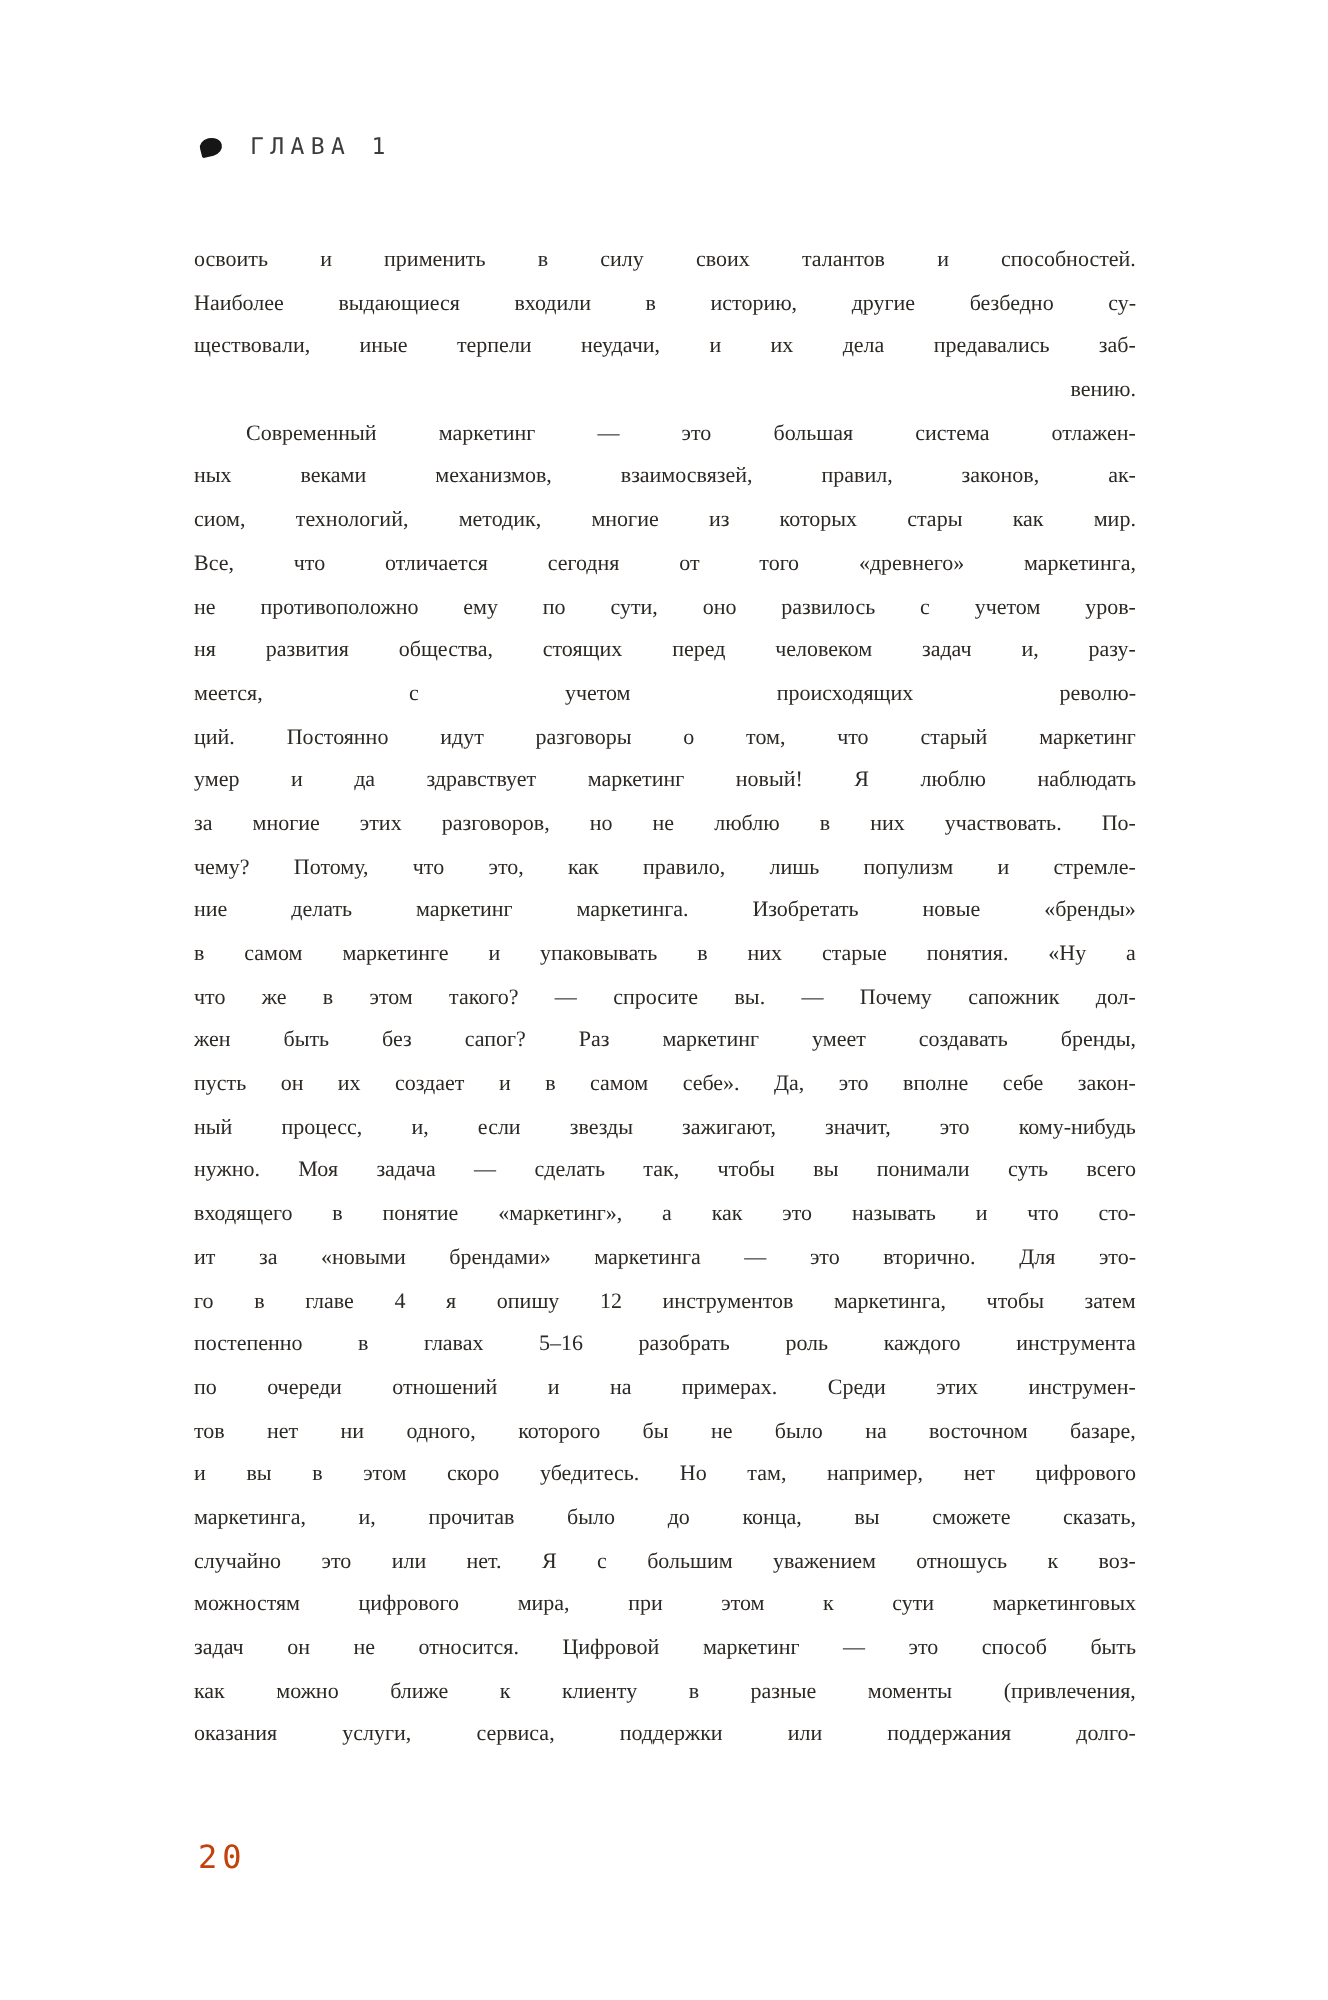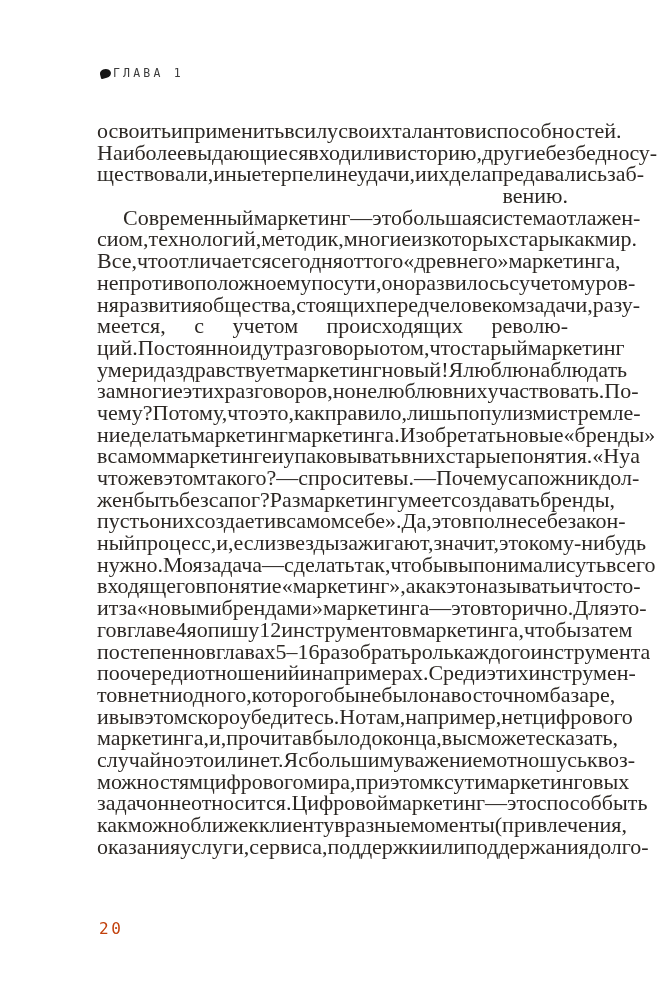--- a/index.html
+++ b/index.html
@@ -15,21 +15,21 @@
     background: #ffffff;
     overflow: hidden;
   }
   
   .chapter-header {
     position: absolute;
     top: 66px;
     left: 100px;
     display: flex;
     align-items: center;
-    gap: 2px;
+    gap: 14px;
   }
   .leaf-icon {
     display: inline-block;
     width: 11px;
     height: 9px;
     background: #161616;
     border-radius: 65% 75% 70% 15%;
     transform: rotate(-14deg);
   }
   .chapter-label {
@@ -39,21 +39,21 @@
     color: #3c3c3c;
     font-weight: 400;
   }
   
   .body-text {
     position: absolute;
     top: 120px;
     left: 97px;
     width: 471px;
     font-family: "Liberation Serif", serif;
-    font-size: 22px;
+    font-size: 11px;
     line-height: 21.7px;
     color: #2c2824;
   }
   .line {
     height: 21.7px;
     white-space: nowrap;
   }
   .line.just {
     display: flex;
     justify-content: space-between;
@@ -120,20 +120,29 @@
       </div>
       <div class="line last">вению.</div>
       <div class="line indent just">
         <span>Современный</span>
         <span>маркетинг</span>
         <span>—</span>
         <span>это</span>
         <span>большая</span>
         <span>система</span>
         <span>отлажен-</span>
+      </div>
+      <div class="line just">
+        <span>ных</span>
+        <span>веками</span>
+        <span>механизмов,</span>
+        <span>взаимосвязей,</span>
+        <span>правил,</span>
+        <span>законов,</span>
+        <span>ак-</span>
       </div>
       <div class="line just">
         <span>сиом,</span>
         <span>технологий,</span>
         <span>методик,</span>
         <span>многие</span>
         <span>из</span>
         <span>которых</span>
         <span>стары</span>
         <span>как</span>

